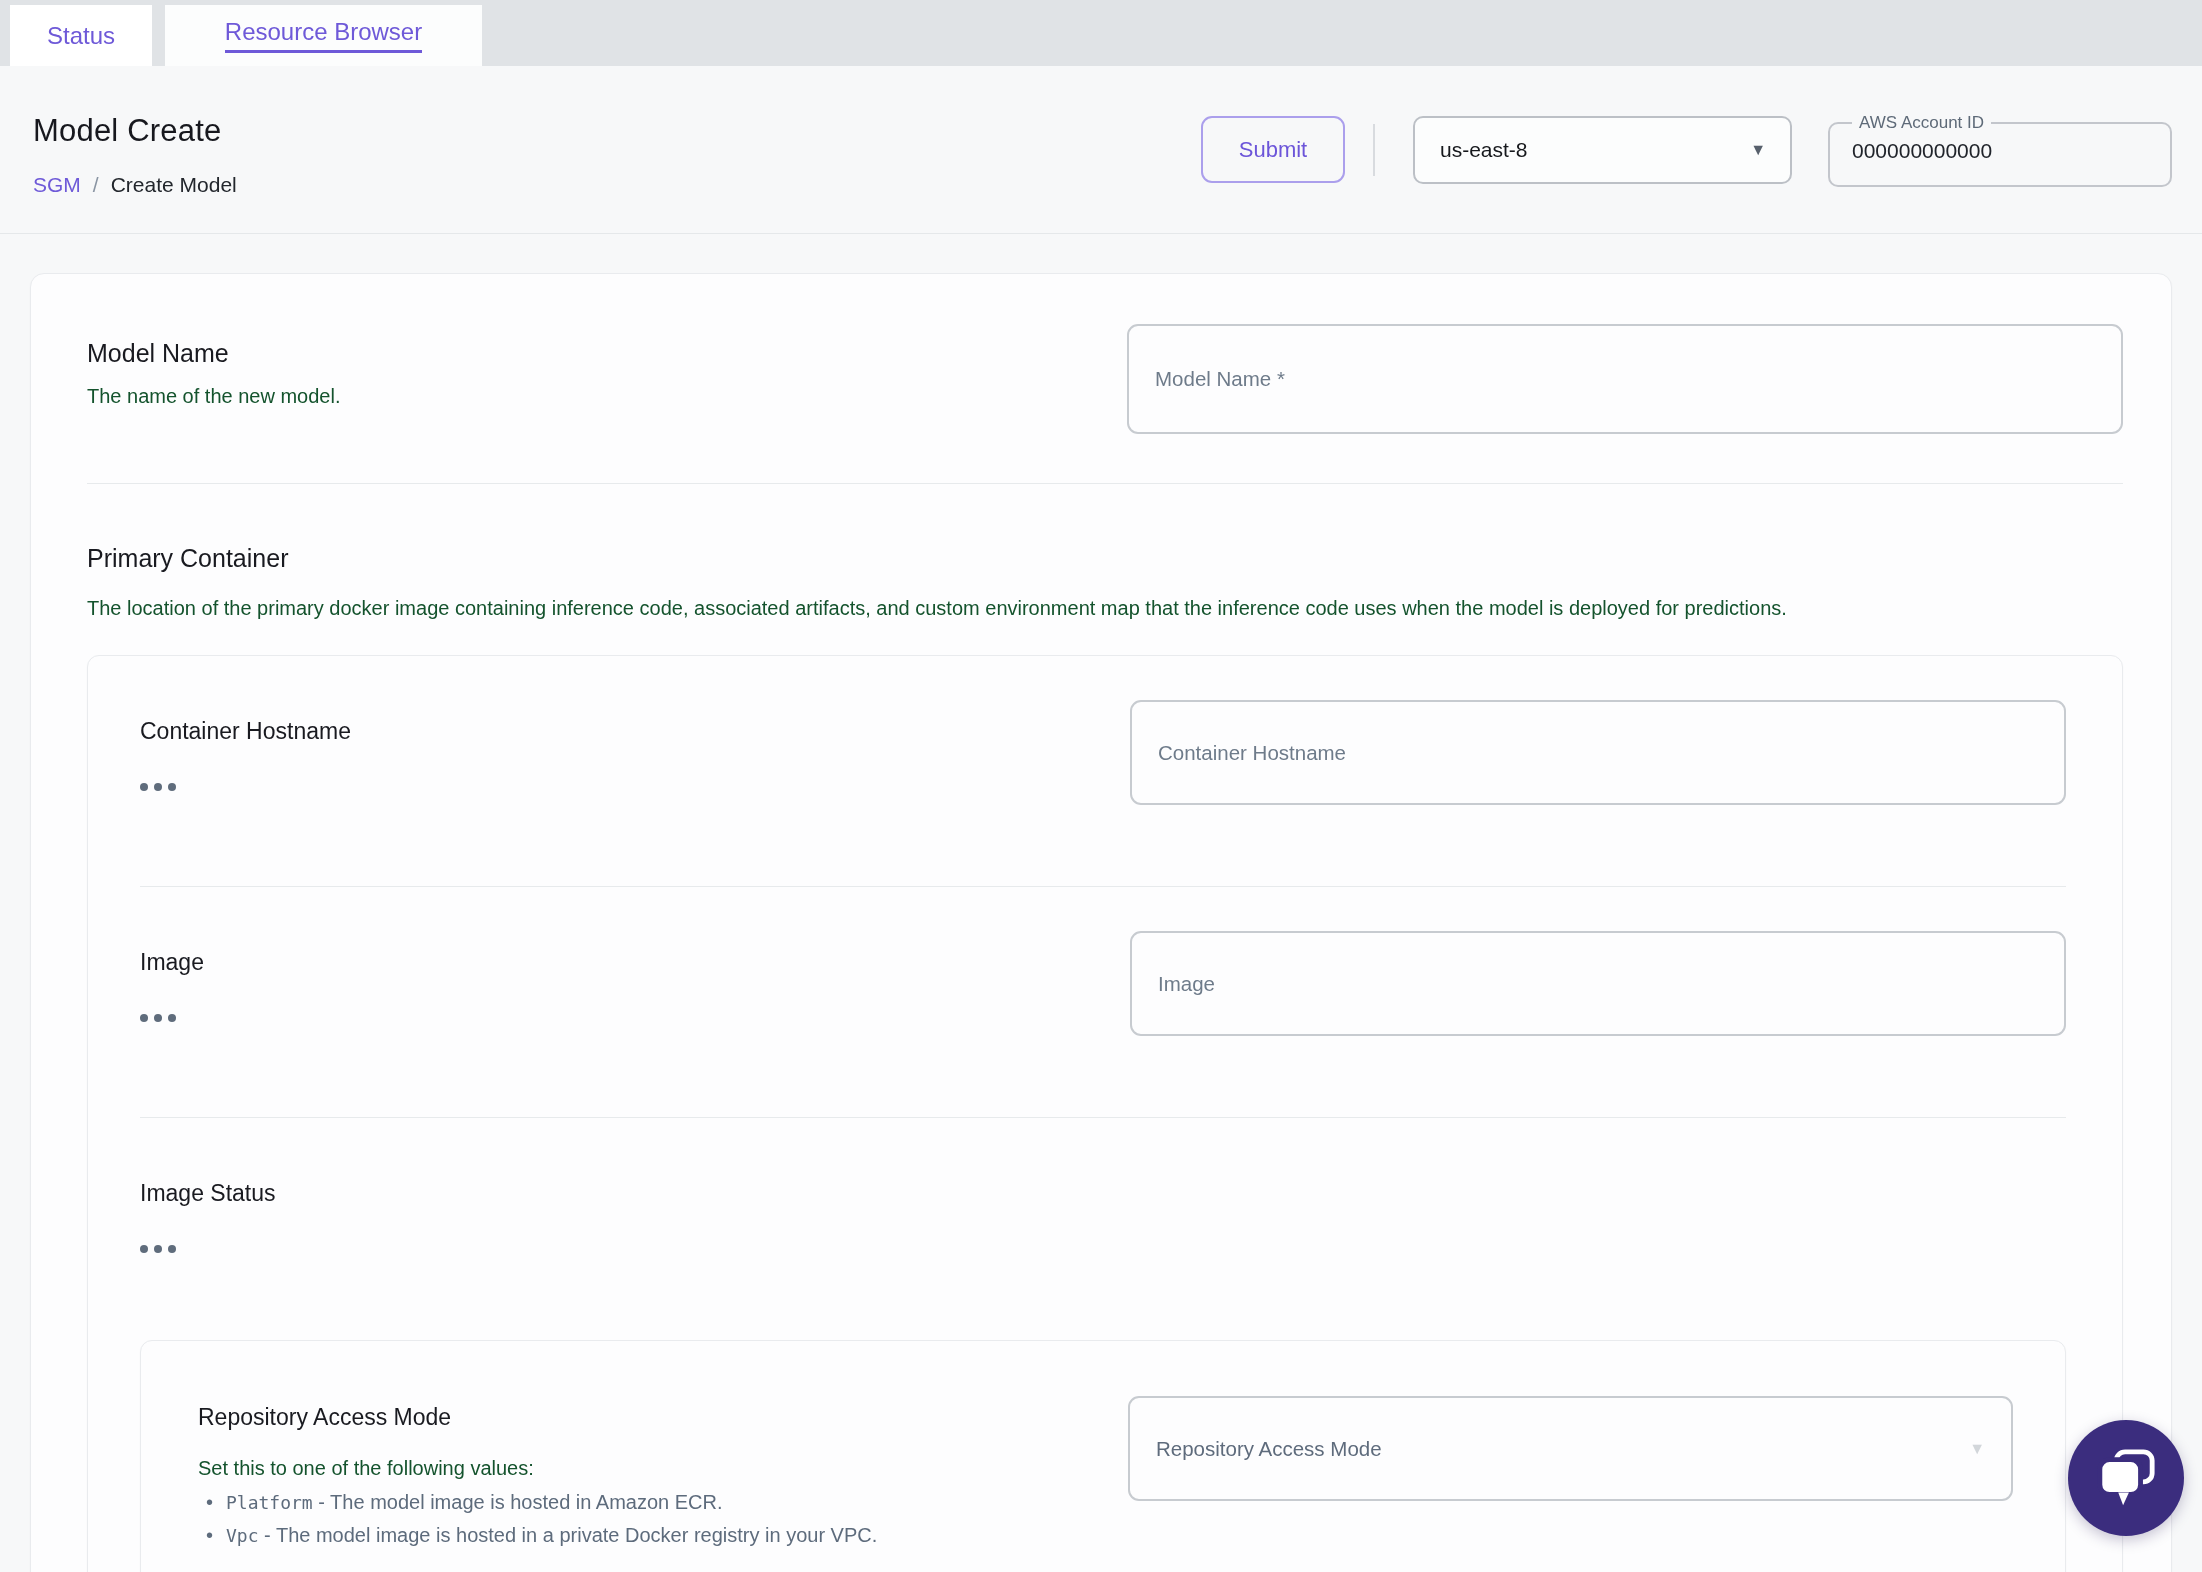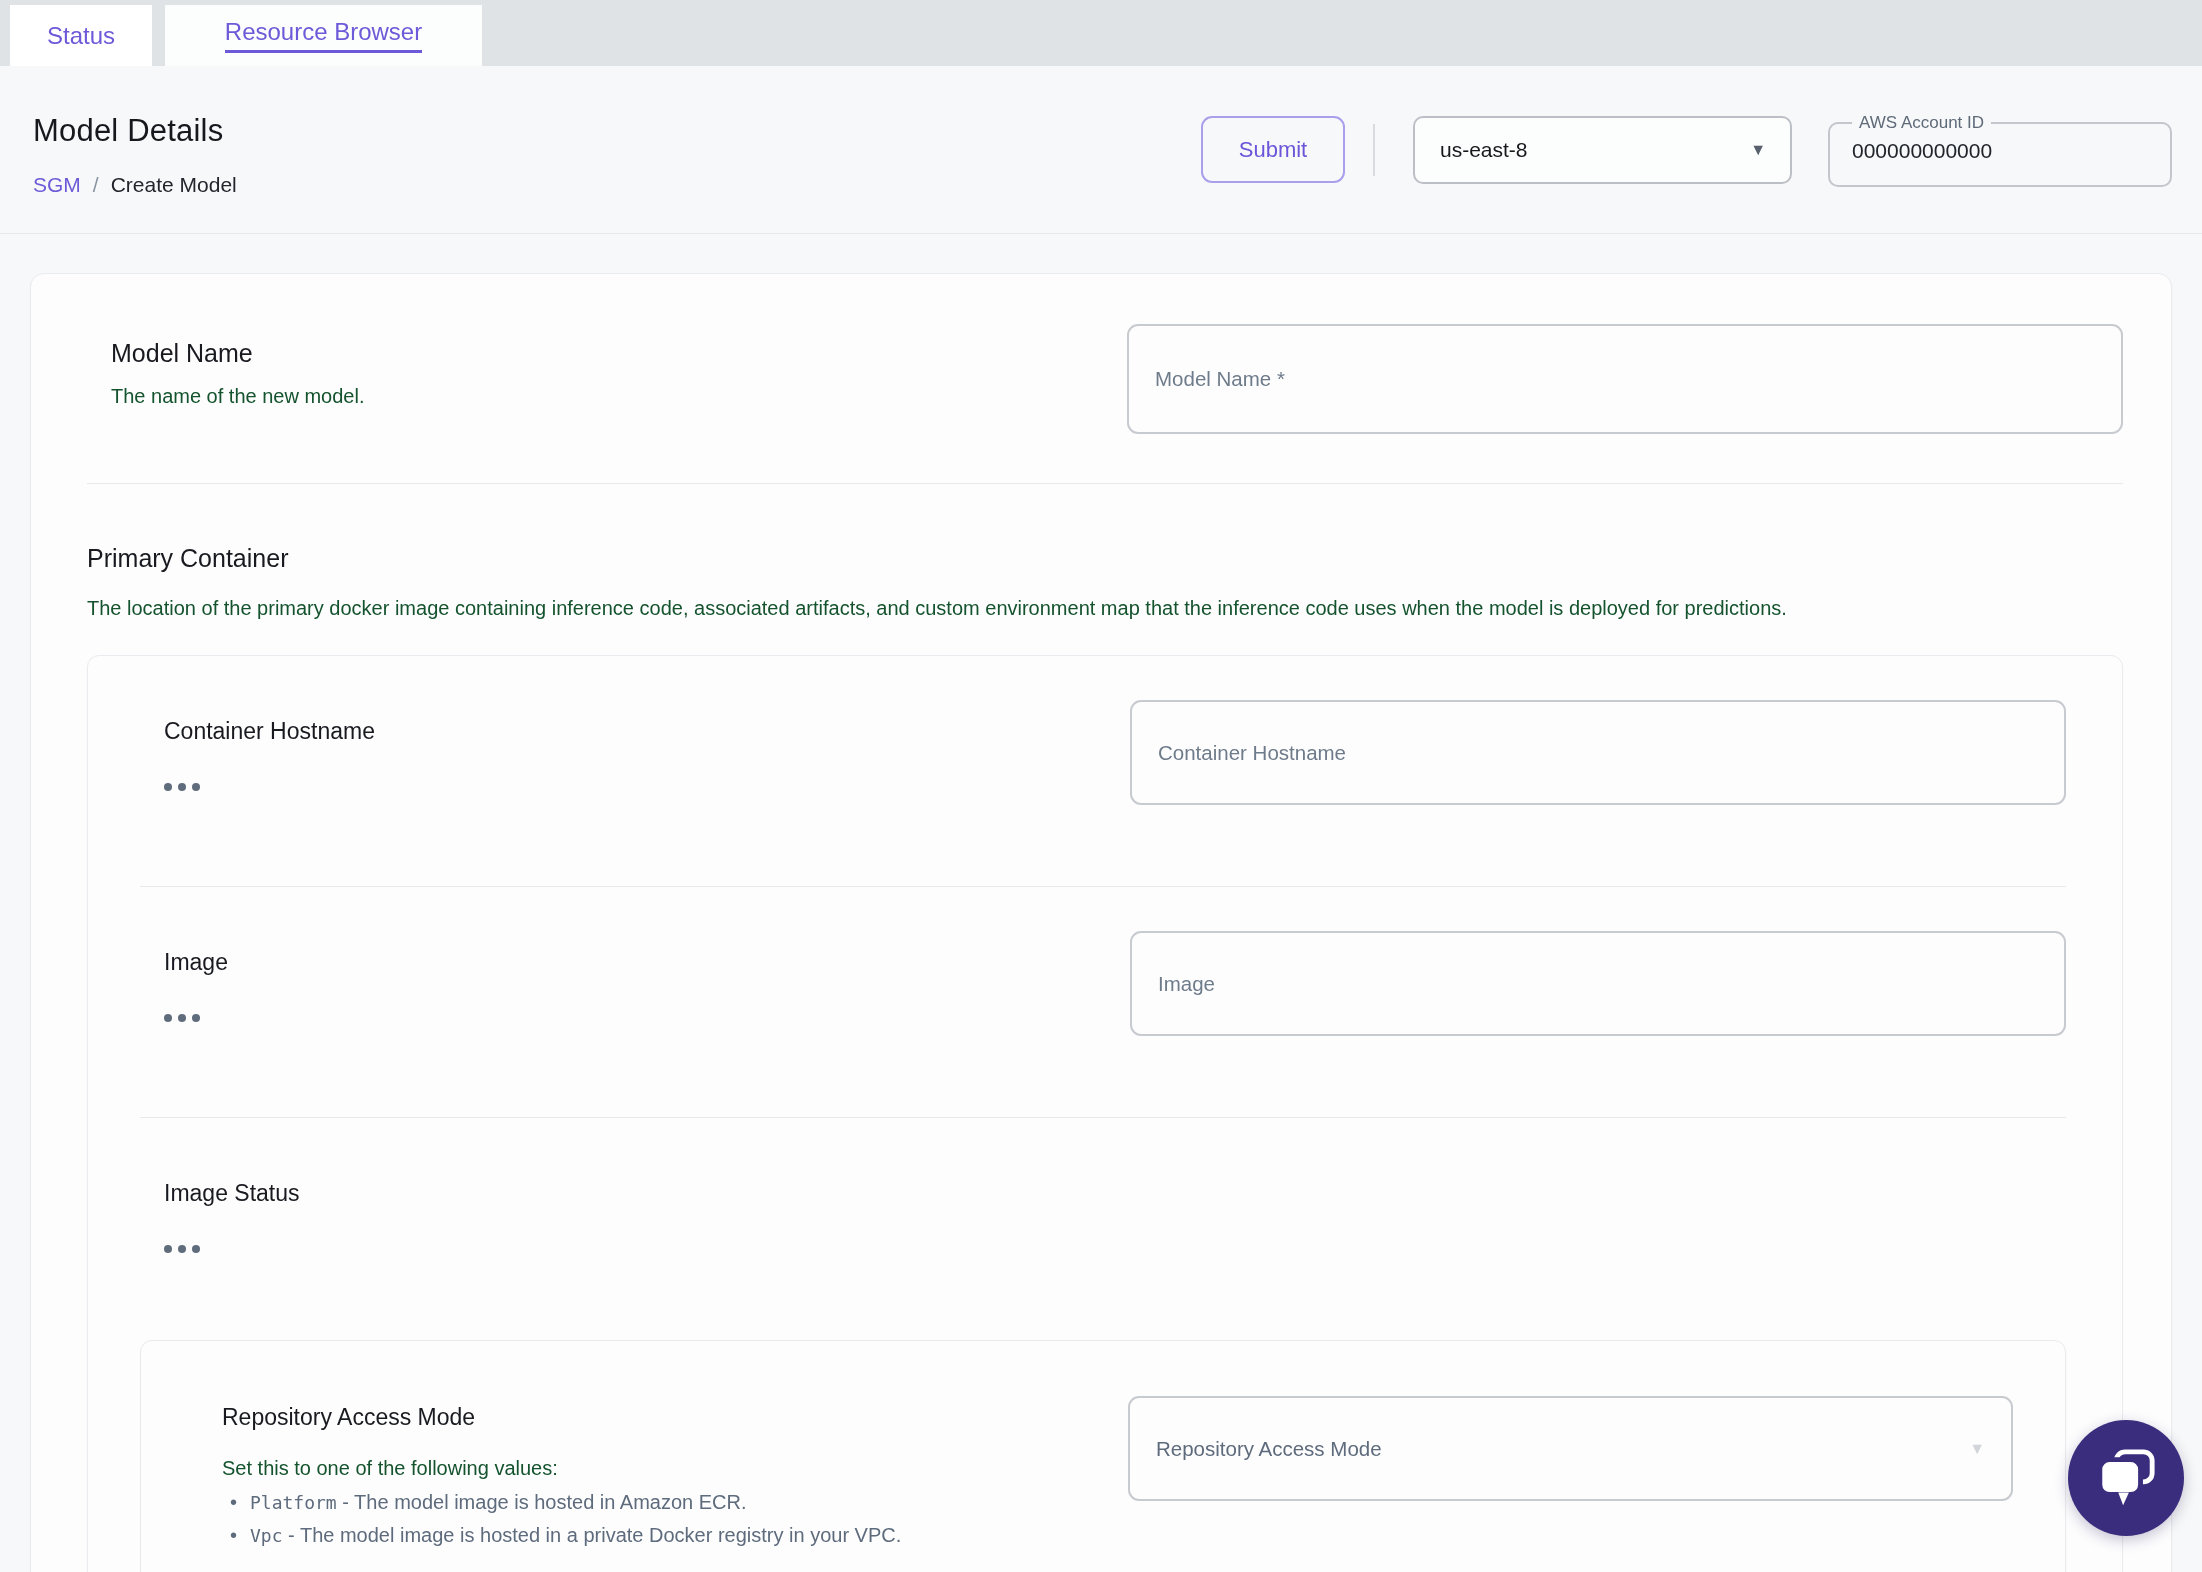--- a/index.html
+++ b/index.html
@@ -58,21 +58,21 @@
     font-size:21px; color:#20242b; width:290px; padding:6px 0 0 12px;
     font-family:"Liberation Sans", sans-serif;
   }
   
   .main { padding:39px 30px 0 30px; }
   .card {
     background:#fdfdfe; border:1px solid #e9ebee; border-radius:14px;
     box-shadow:0 1px 2px rgba(20,24,40,.03);
   }
   .outer-card { padding:50px 48px 80px 56px; min-height:1400px; }
-  .field-row { display:flex; align-items:flex-start;margin-left:24px; }
+  .field-row { display:flex; align-items:flex-start; }
   .field-left { flex:1; padding-top:15px; padding-right:40px; }
   .h-outer { font-size:25px; font-weight:500; color:#191a20; }
   .h-inner { font-size:23px; font-weight:500; color:#191a20; }
   .desc { font-size:20px; color:#14532d; }
   .field-left .desc { margin-top:17px; }
   .section-desc { margin-top:16px; line-height:38px; max-width:2030px; }
   .text-input {
     height:110px; border:2px solid #c7cbd0; border-radius:11px;
     background:#fdfdfe; font-size:20.5px; color:#0369a1; padding:0 26px;
     font-family:"Liberation Sans", sans-serif; outline:none;
@@ -123,21 +123,21 @@
   <div class="tab tab-inactive">
     <span class="tab-label">Status</span>
   </div>
   <div class="tab tab-active">
     <span class="tab-label">Resource Browser</span>
   </div>
 </div>
 
 <div class="header">
   <div class="header-left">
-    <div class="page-title">Model Details</div>
+    <div class="page-title">Model Create</div>
     <div class="breadcrumb">
       <a>SGM</a>
       <span class="sep">/</span>
       <span class="current">Create Model</span>
     </div>
   </div>
   <div class="header-right">
     <button class="submit-btn">Submit</button>
     <div class="vdivider"></div>
     <div class="region-select">

